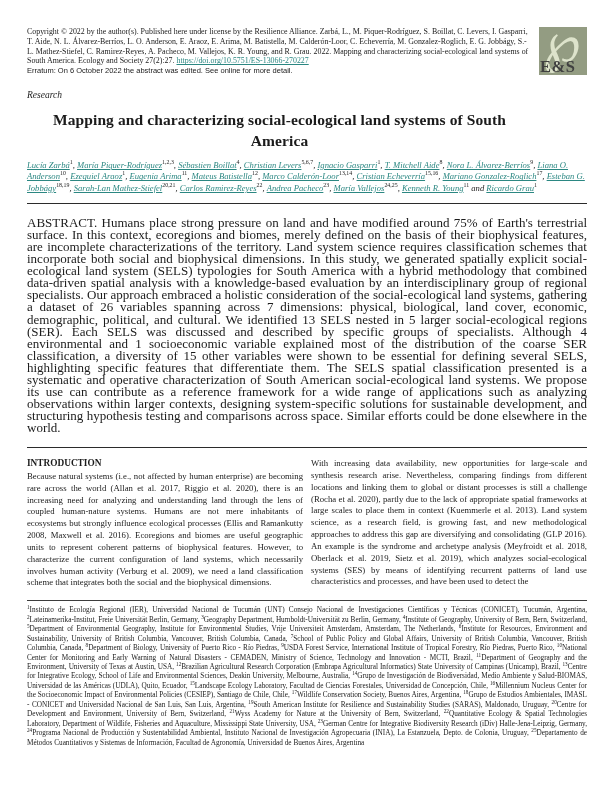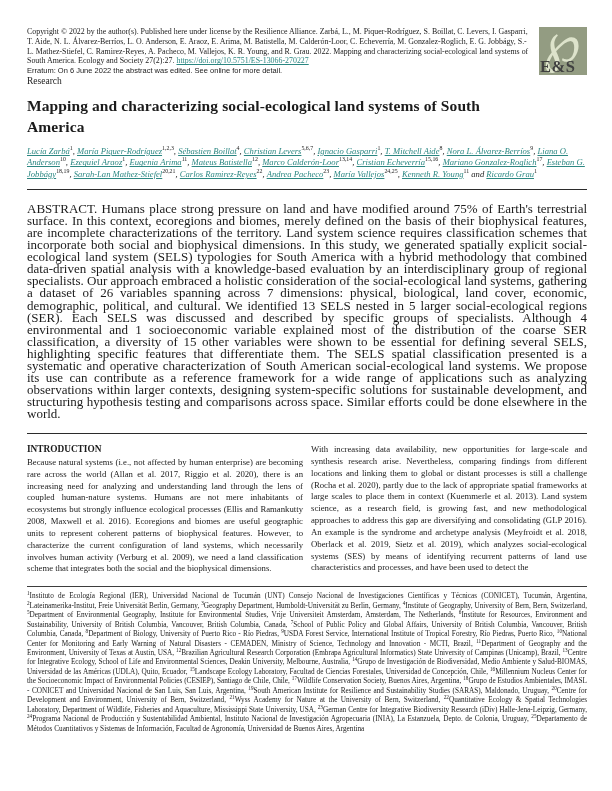--- a/index.html
+++ b/index.html
@@ -20,24 +20,24 @@
   .logo-glyph{
     position:absolute;top:-16px;left:4px;font-family:"DejaVu Sans",sans-serif;
     font-style:italic;font-size:54px;color:#dde3cb;
   }
   .logo-text{
     position:absolute;bottom:-2px;left:1px;font-family:"Liberation Serif",serif;
     font-weight:bold;font-size:16.5px;color:#404040;letter-spacing:.5px;
   }
 
   
-  .kicker{font-size:9.5px;}
+  .kicker{font-style:italic;font-size:9.5px;margin-top:14px}
   .paper-title{
     font-size:15.5px;line-height:20.5px;font-weight:bold;margin:10px 0 5px;
-    max-width:505px;letter-spacing:.1px;
+    max-width:505px;letter-spacing:.1px;text-align:center;
   }
   .authors{font-size:8.6px;line-height:11.6px;font-style:italic;max-width:561px}
   .author-link{color:#2b8782;text-decoration:underline;cursor:pointer}
   .author-sup{font-style:normal;font-size:5.9px;color:#1b1b1b}
   sup{line-height:0;vertical-align:super}
   .rule{border:none;border-top:1.1px solid #2b2b2b;margin:7px 0 0}
 
   
   .abstract{font-size:13px;line-height:12.05px;text-align:justify;}
   .keywords{font-size:8.85px;line-height:12px;margin-top:9px}
@@ -58,21 +58,21 @@
 
 <div class="page">
 
   <div class="header-row">
     <div class="header-meta">
       <span>Copyright © 2022 by the author(s). Published here under license by the Resilience Alliance.</span>
       <span>Zarbá, L., M. Piquer-Rodríguez, S. Boillat, C. Levers, I. Gasparri, T. Aide, N. L. Álvarez-Berríos, L. O. Anderson, E. Araoz, E. Arima, M. Batistella, M. Calderón-Loor, C. Echeverría, M. Gonzalez-Roglich, E. G. Jobbágy, S.-L. Mathez-Stiefel, C. Ramirez-Reyes, A. Pacheco, M. Vallejos, K. R. Young, and R. Grau. 2022. Mapping and characterizing social-ecological land systems of South America. Ecology and Society 27(2):27.</span>
       <a class="doi-link">https://doi.org/10.5751/ES-13066-270227</a>
       <div class="erratum-line">
         <span class="erratum-label">Erratum:</span>
-        <span>On 6 June 2022 the abstract was edited.  See online for more detail.</span>
+        <span>On 6 October 2022 the abstract was edited.  See online for more detail.</span>
       </div>
     </div>
     <div class="logo">
       <span class="logo-glyph">℘</span>
       <span class="logo-text">E&amp;S</span>
     </div>
   </div>
 
   <div class="kicker">Research</div>
 

